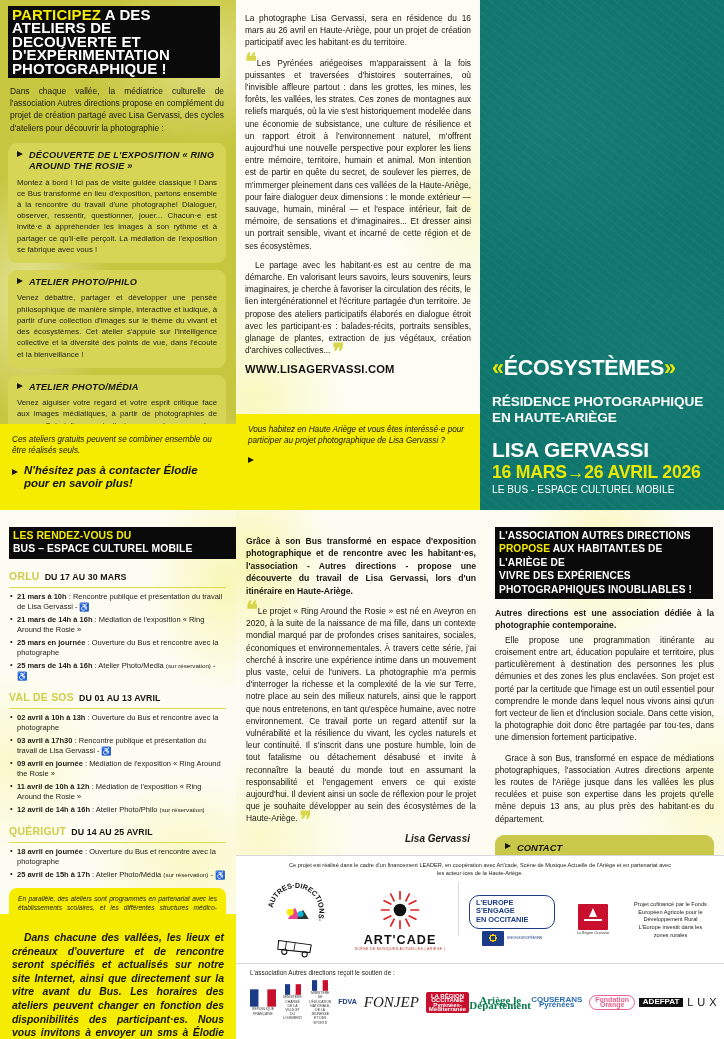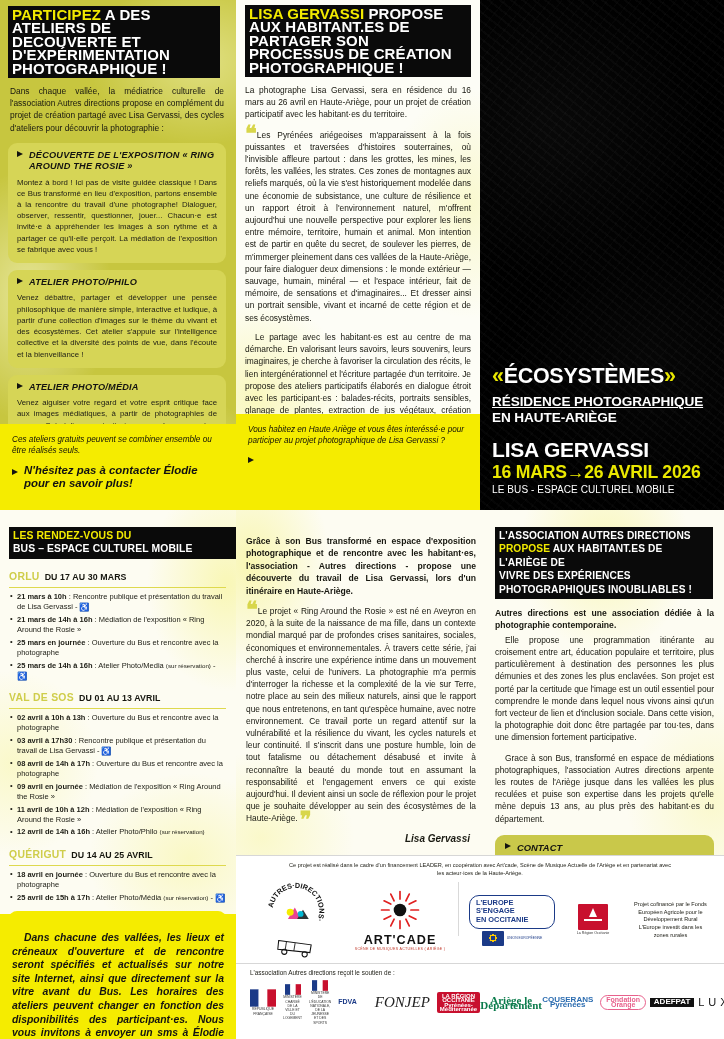--- a/index.html
+++ b/index.html
@@ -26,21 +26,21 @@
   .col-white{
     position:absolute;left:236px;top:0;width:244px;height:510px;
     background:#fdfdf6;
     background-image:
       radial-gradient(ellipse 130px 140px at 8% 78%, rgba(240,236,60,.30), rgba(240,236,60,0) 72%),
       radial-gradient(ellipse 120px 160px at 96% 40%, rgba(235,232,70,.22), rgba(235,232,70,0) 72%),
       radial-gradient(ellipse 150px 120px at 40% 99%, rgba(240,236,60,.25), rgba(240,236,60,0) 72%);
   }
   .col-photo{
     position:absolute;left:480px;top:0;width:244px;height:510px;
-    background:#000000;
+    background:#0f766e;
     background-image:
       radial-gradient(ellipse 60px 90px at 25% 15%, #38382f, #0b0b0a 75%),
       radial-gradient(ellipse 80px 70px at 75% 30%, #2e2e26, #09090800 78%),
       radial-gradient(ellipse 70px 110px at 55% 62%, #33332b, #0a0a0900 76%),
       radial-gradient(ellipse 90px 80px at 18% 80%, #26261f, #0909080 0 78%),
       linear-gradient(160deg,#1a1a16 0%,#090908 45%,#141410 70%,#060605 100%);
   }
   .photo-tex{position:absolute;inset:0;opacity:.5;
     background-image:
       repeating-linear-gradient(38deg, rgba(255,255,255,.05) 0 2px, rgba(0,0,0,0) 2px 7px),
@@ -259,23 +259,20 @@
             <span class="tri"></span>
             <span>ATELIER PHOTO/MÉDIA</span>
           </div>
           <div class="card-body">Venez aiguiser votre regard et votre esprit critique face aux images médiatiques, à partir de photographies de presse. Cet atelier vous invite à comprendre comment se construisent nos représentations visuelles et à décrypter comment les médias racontent les écosystèmes !</div>
         </div>
       </div>
     </div>
 
     <div class="col-white">
       <div style="padding:5px 9px 0 9px;">
-        <div class="hdr-black" style="width:226px;box-sizing:border-box;">
-          <span class="hl">LISA GERVASSI</span><span> PROPOSE AUX HABITANT.ES DE PARTAGER SON PROCESSUS DE CRÉATION PHOTOGRAPHIQUE !</span>
-        </div>
 
         <div class="body-txt" style="margin:7px 0 8px 0;font-weight:400;">La photographe Lisa Gervassi, sera en résidence du 16 mars au 26 avril en Haute-Ariège, pour un projet de création participatif avec les habitant·es du territoire.</div>
 
         <div class="body-txt" style="margin-bottom:7px;">
           <span class="quote-mark">❝</span><span>Les Pyrénées ariégeoises m'apparaissent à la fois puissantes et traversées d'histoires souterraines, où l'invisible affleure partout : dans les grottes, les mines, les forêts, les vallées, les strates. Ces zones de montagnes aux reliefs marqués, où la vie s'est historiquement modelée dans une économie de subsistance, une culture de résilience et un rapport étroit à l'environnement naturel, m'offrent aujourd'hui une nouvelle perspective pour explorer les liens entre mémoire, territoire, humain et animal. Mon intention est de partir en quête du secret, de soulever les pierres, de m'immerger pleinement dans ces vallées de la Haute-Ariège, pour faire dialoguer deux dimensions : le monde extérieur — sauvage, humain, minéral — et l'espace intérieur, fait de mémoire, de sensations et d'imaginaires... Et dresser ainsi un portrait sensible, vivant et incarné de cette région et de ses écosystèmes.</span>
         </div>
 
         <div class="body-txt" style="text-indent:10px;">
           <span>Le partage avec les habitant·es est au centre de ma démarche. En valorisant leurs savoirs, leurs souvenirs, leurs imaginaires, je cherche à favoriser la circulation des récits, le lien intergénérationnel et l'écriture partagée d'un territoire. Je propose des ateliers participatifs élaborés en dialogue étroit avec les participant·es : balades-récits, portraits sensibles, glanage de plantes, extraction de jus végétaux, création d'archives collectives...</span><span class="quote-mark end">❞</span>
         </div>
@@ -283,21 +280,21 @@
         <div class="url" style="margin-top:7px;">WWW.LISAGERVASSI.COM</div>
       </div>
     </div>
 
     <div class="col-photo">
       <div class="photo-tex"></div>
       <div style="position:absolute;left:12px;bottom:14px;right:8px;">
         <div class="eco-title">
           <span class="g">«</span><span>ÉCOSYSTÈMES</span><span class="g">»</span>
         </div>
-        <div class="eco-sub" style="margin-top:6px;text-decoration:underline;">RÉSIDENCE PHOTOGRAPHIQUE</div>
+        <div class="eco-sub" style="margin-top:14px;">RÉSIDENCE PHOTOGRAPHIQUE</div>
         <div class="eco-sub">EN HAUTE-ARIÈGE</div>
         <div class="artist" style="margin-top:13px;">LISA GERVASSI</div>
         <div class="dates">16 MARS→26 AVRIL 2026</div>
         <div class="venue" style="margin-top:1px;">LE BUS - ESPACE CULTUREL MOBILE</div>
       </div>
     </div>
 
     <div class="strip-left">
       <div style="padding:10px 12px 0 12px;">
         <div class="strip-note">Ces ateliers gratuits peuvent se combiner ensemble ou être réalisés seuls.</div>
@@ -340,21 +337,20 @@
           </ul>
         </div>
 
         
         <div style="margin-top:6px;">
           <span class="loc">VAL DE SOS</span><span class="loc-range">DU 01 AU 13 AVRIL</span>
           <hr class="hr-y">
           <ul class="ev">
             <li><b>02 avril à 10h à 13h</b><span> : Ouverture du Bus et rencontre avec la photographe</span></li>
             <li><b>03 avril à 17h30</b><span> : Rencontre publique et présentation du travail de Lisa Gervassi - </span><span class="wheel">♿</span></li>
-            <li><b>08 avril de 14h à 17h</b><span> : Ouverture du Bus et rencontre avec la photographe</span></li>
             <li><b>09 avril en journée</b><span> : Médiation de l'exposition « Ring Around the Rosie »</span></li>
             <li><b>11 avril de 10h à 12h</b><span> : Médiation de l'exposition « Ring Around the Rosie »</span></li>
             <li><b>12 avril de 14h à 16h</b><span> : Atelier Photo/Philo </span><span class="resa">(sur réservation)</span></li>
           </ul>
         </div>
 
         
         <div style="margin-top:6px;">
           <span class="loc">QUÉRIGUT</span><span class="loc-range">DU 14 AU 25 AVRIL</span>
           <hr class="hr-y">
@@ -526,21 +522,21 @@
             <svg width="16" height="11" viewBox="0 0 60 40">
                 <rect x="0" y="0" width="20" height="40" fill="#1b3a87"></rect>
                 <rect x="20" y="0" width="20" height="40" fill="#fff"></rect>
                 <rect x="40" y="0" width="20" height="40" fill="#c8102e"></rect>
               </svg>
             <span>MINISTÈRE DE L'ÉDUCATION NATIONALE, DE LA JEUNESSE ET DES SPORTS</span>
           </div>
           <div class="minilogo" style="width:26px;">
             <span style="font-weight:700;font-size:7px;color:#1b3a87;">FDVA</span>
           </div>
-          <div class="minilogo" style="width:60px;margin-left:11px;">
+          <div class="minilogo" style="width:60px;">
             <span style="font-family:'Liberation Serif',serif;font-style:italic;font-size:15px;color:#222;">FONJEP</span>
           </div>
           <div class="minilogo" style="width:86px;">
             <span class="occ-logo">LA RÉGION OCCITANIE Pyrénées-Méditerranée</span>
           </div>
           <div class="minilogo" style="width:48px;">
             <span style="font-weight:700;font-size:11px;color:#0a7b4b;font-family:'Liberation Serif',serif;">Ariège le Département</span>
           </div>
           <div class="minilogo" style="width:52px;">
             <span style="font-weight:700;font-size:8px;color:#2b6cb0;">COUSERANS Pyrénées</span>

